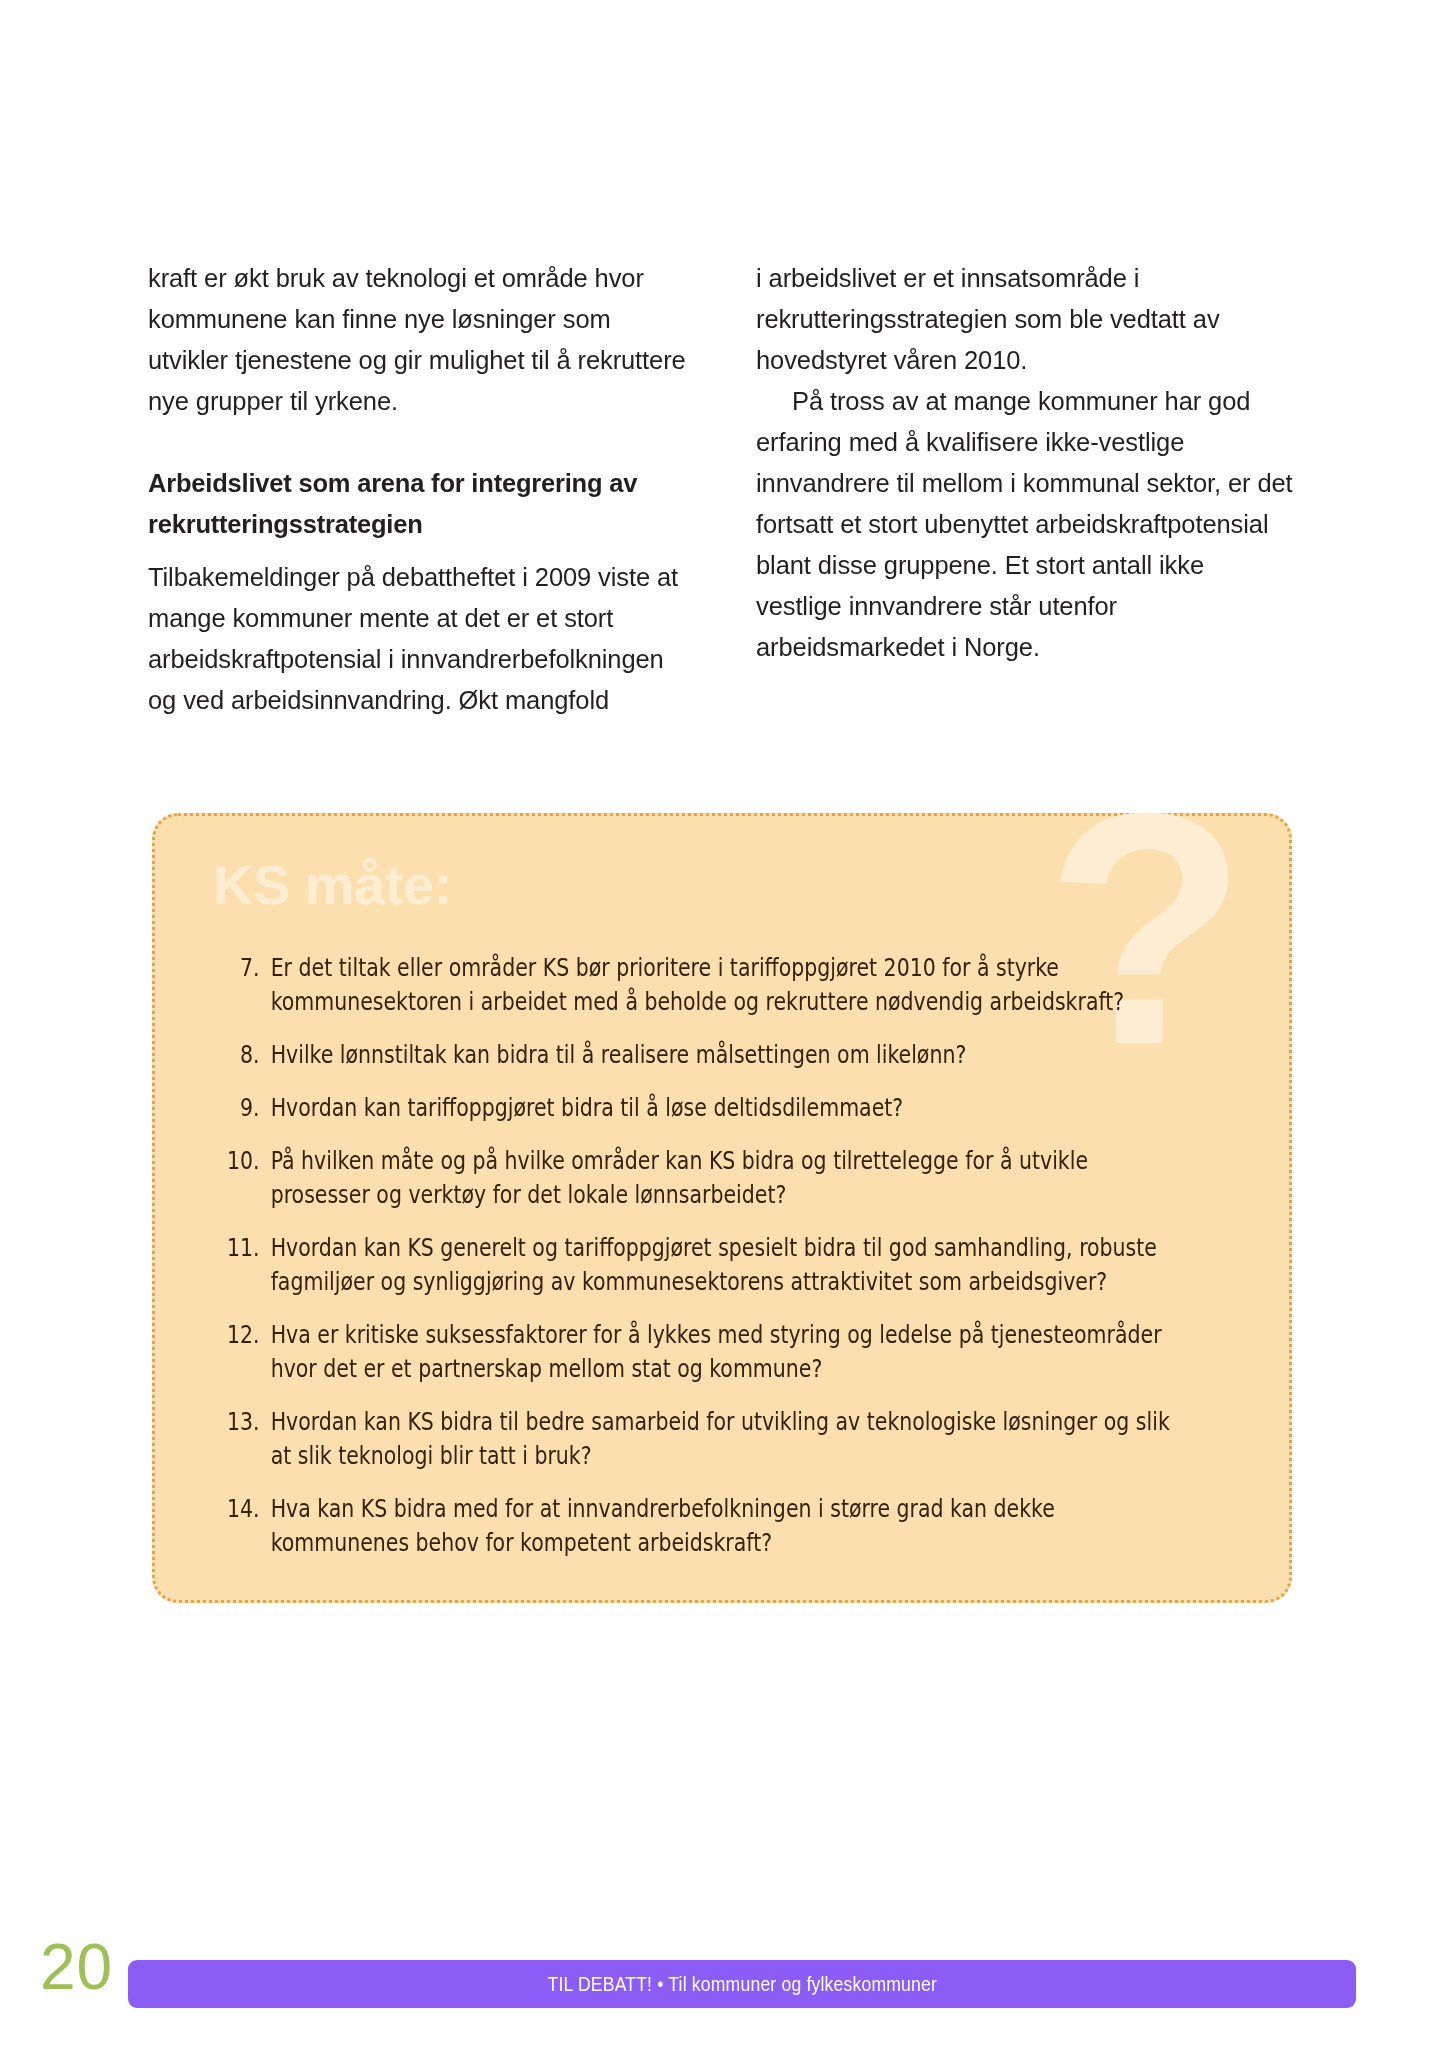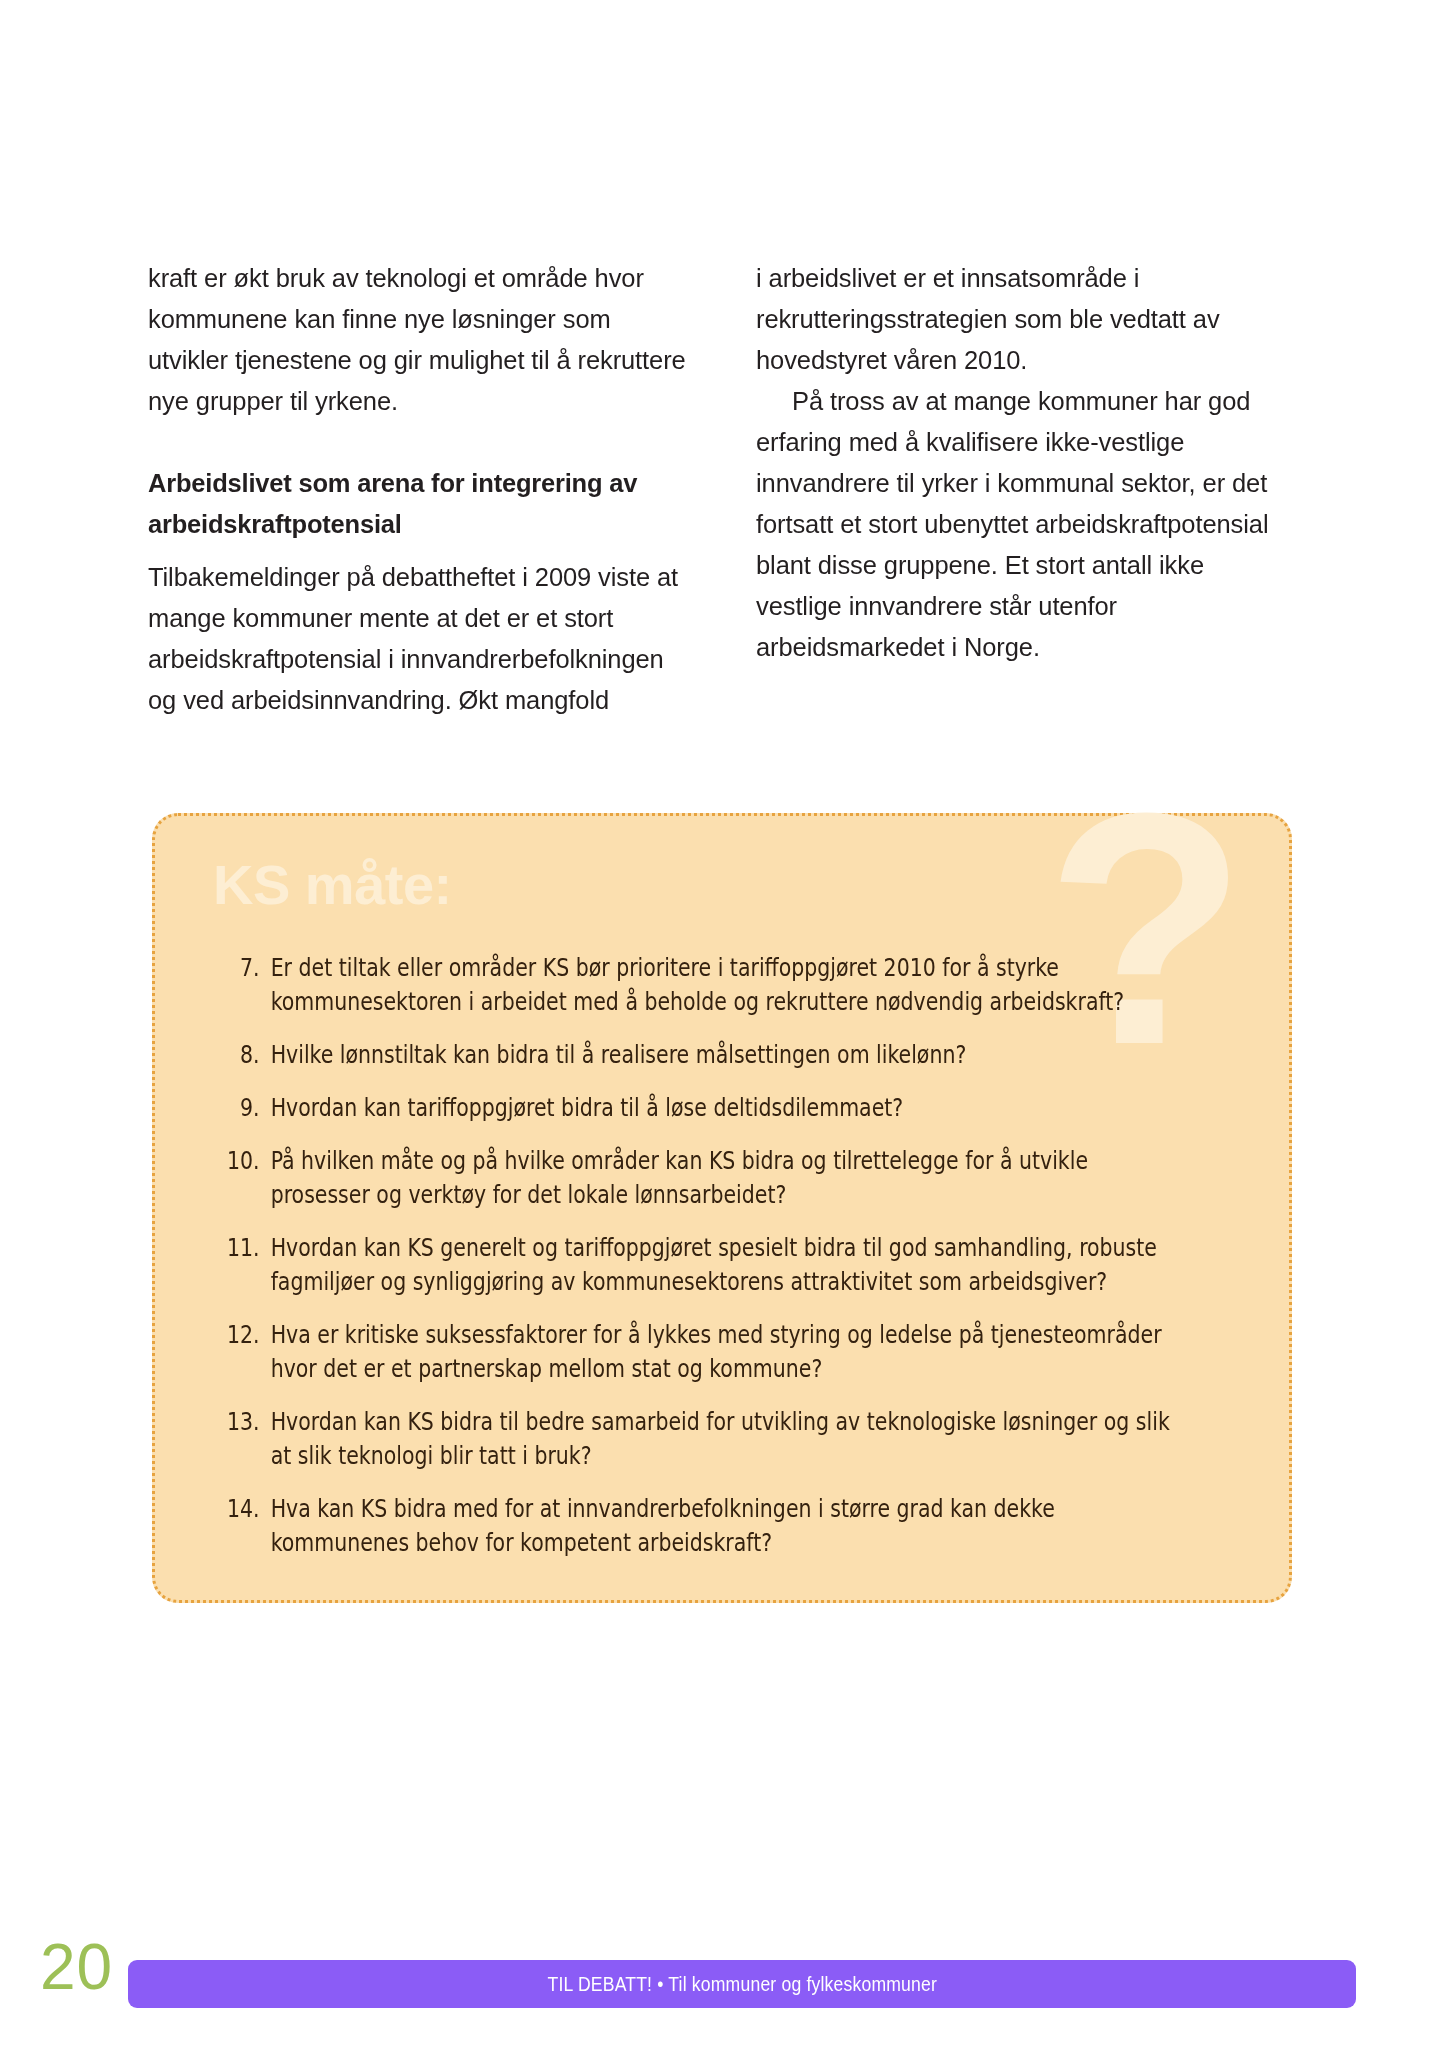--- a/index.html
+++ b/index.html
@@ -128,29 +128,29 @@
   }
 </style>
 </head>
 <body>
 
 <div id="article">
 
   <div class="col">
     <p>kraft er økt bruk av teknologi et område hvor kommunene kan finne nye løsninger som utvikler tjenestene og gir mulighet til å rekruttere nye grupper til yrkene.</p>
 
-    <h2>Arbeidslivet som arena for integrering av arbeidskraftpotensial</h2>
+    <h2>Arbeidslivet som arena for integrering av rekrutteringsstrategien</h2>
 
     <p>Tilbakemeldinger på debattheftet i 2009 viste at mange kommuner mente at det er et stort arbeidskraftpotensial i innvandrerbefolkningen og ved arbeidsinnvandring. Økt mangfold</p>
   </div>
 
   <div class="col">
     <p>i arbeidslivet er et innsatsområde i rekrutteringsstrategien som ble vedtatt av hovedstyret våren 2010.</p>
 
-    <p class="indent">På tross av at mange kommuner har god erfaring med å kvalifisere ikke-vestlige innvandrere til yrker i kommunal sektor, er det fortsatt et stort ubenyttet arbeidskraftpotensial blant disse gruppene. Et stort antall ikke vestlige innvandrere står utenfor arbeidsmarkedet i Norge.</p>
+    <p class="indent">På tross av at mange kommuner har god erfaring med å kvalifisere ikke-vestlige innvandrere til mellom i kommunal sektor, er det fortsatt et stort ubenyttet arbeidskraftpotensial blant disse gruppene. Et stort antall ikke vestlige innvandrere står utenfor arbeidsmarkedet i Norge.</p>
   </div>
 
 </div>
 
 <section id="ks-box">
 
   <div id="ks-watermark">?</div>
 
   <div id="ks-title">KS måte:</div>
 

